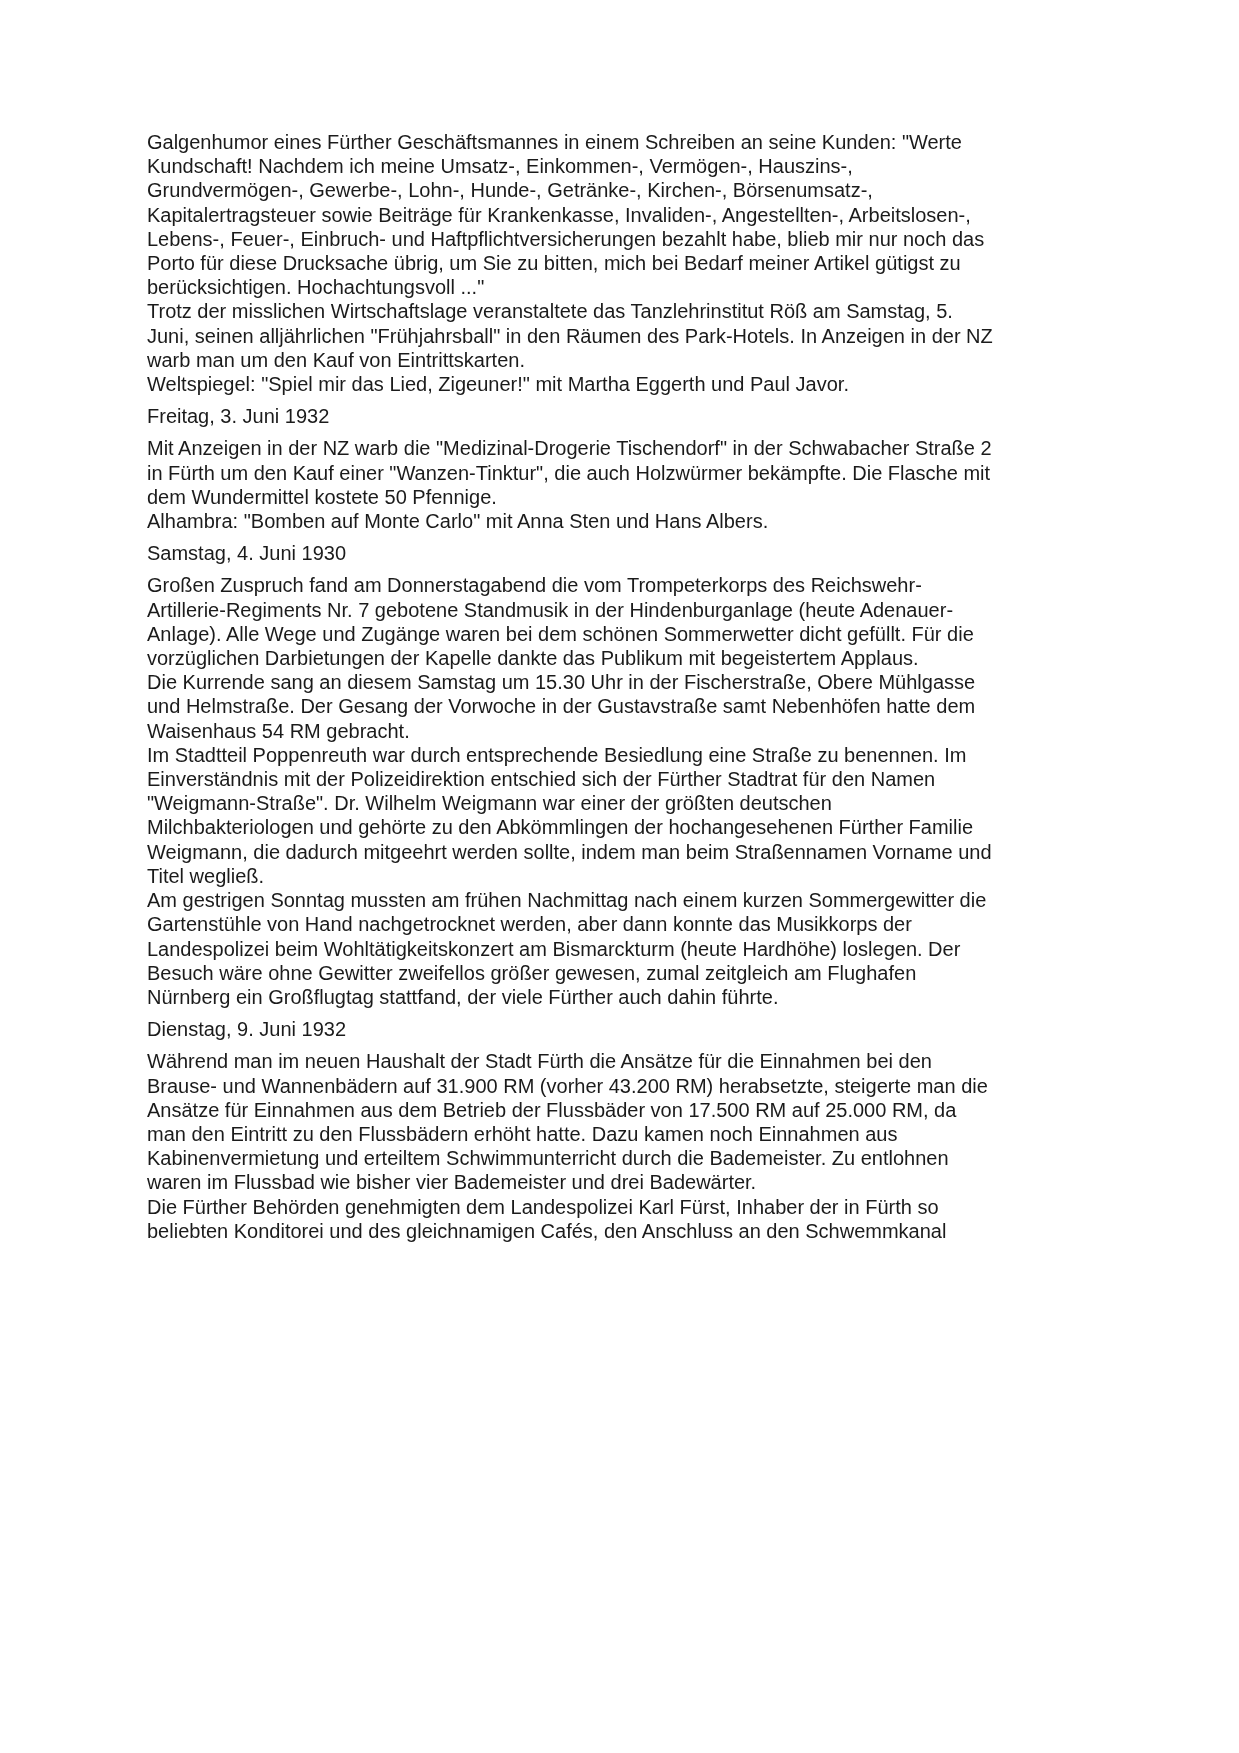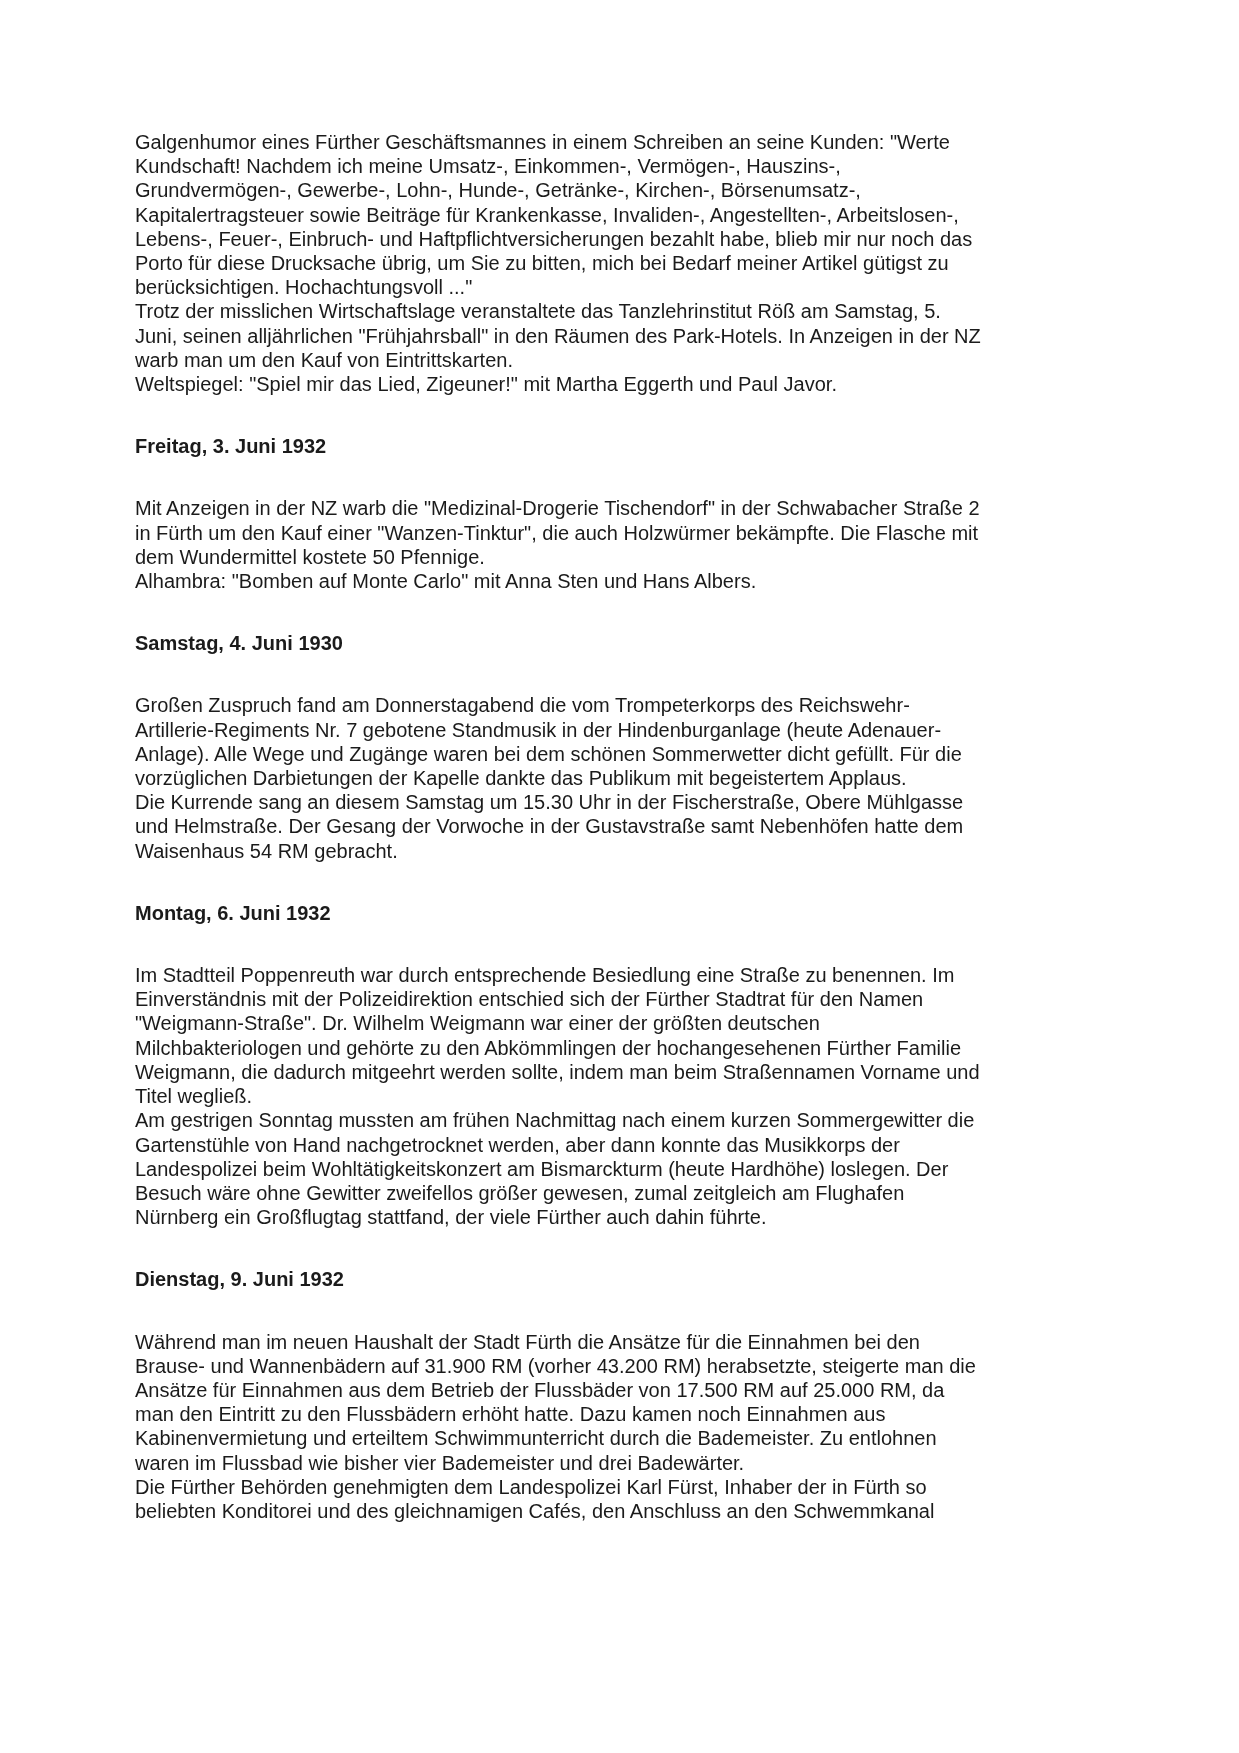--- a/index.html
+++ b/index.html
@@ -10,35 +10,35 @@
     width: 1239px;
     height: 1753px;
     background: #ffffff;
     color: #1b1b1b;
     font-family: "Liberation Sans", "DejaVu Sans", sans-serif;
     position: relative;
     overflow: hidden;
   }
   .doc {
     position: absolute;
-    left: 135px;
+    left: 147px;
     top: 130px;
     width: 853px;
     font-size: 20px;
     line-height: 24.2px;
     text-align: left;
   }
   .doc p {
     margin: 0;
   }
   .doc h2 {
     font-size: 20px;
     line-height: 24.2px;
-    font-weight: bold;
-    margin: 38px 0;
+    font-weight: normal;
+    margin: 8px 0;
   }
   .section {
     margin: 0;
   }
 </style>
 </head>
 <body>
 
 <div class="doc">
 
@@ -54,21 +54,20 @@
     <p>Alhambra: "Bomben auf Monte Carlo" mit Anna Sten und Hans Albers.</p>
   </div>
 
   <div class="section">
     <h2>Samstag, 4. Juni 1930</h2>
     <p>Großen Zuspruch fand am Donnerstagabend die vom Trompeterkorps des Reichswehr-Artillerie-Regiments Nr. 7 gebotene Standmusik in der Hindenburganlage (heute Adenauer-Anlage). Alle Wege und Zugänge waren bei dem schönen Sommerwetter dicht gefüllt. Für die vorzüglichen Darbietungen der Kapelle dankte das Publikum mit begeistertem Applaus.</p>
     <p>Die Kurrende sang an diesem Samstag um 15.30 Uhr in der Fischerstraße, Obere Mühlgasse und Helmstraße. Der Gesang der Vorwoche in der Gustavstraße samt Nebenhöfen hatte dem Waisenhaus 54 RM gebracht.</p>
   </div>
 
   <div class="section">
-    <h2>Montag, 6. Juni 1932</h2>
     <p>Im Stadtteil Poppenreuth war durch entsprechende Besiedlung eine Straße zu benennen. Im Einverständnis mit der Polizeidirektion entschied sich der Fürther Stadtrat für den Namen "Weigmann-Straße". Dr. Wilhelm Weigmann war einer der größten deutschen Milchbakteriologen und gehörte zu den Abkömmlingen der hochangesehenen Fürther Familie Weigmann, die dadurch mitgeehrt werden sollte, indem man beim Straßennamen Vorname und Titel wegließ.</p>
     <p>Am gestrigen Sonntag mussten am frühen Nachmittag nach einem kurzen Sommergewitter die Gartenstühle von Hand nachgetrocknet werden, aber dann konnte das Musikkorps der Landespolizei beim Wohltätigkeitskonzert am Bismarckturm (heute Hardhöhe) loslegen. Der Besuch wäre ohne Gewitter zweifellos größer gewesen, zumal zeitgleich am Flughafen Nürnberg ein Großflugtag stattfand, der viele Fürther auch dahin führte.</p>
   </div>
 
   <div class="section">
     <h2>Dienstag, 9. Juni 1932</h2>
     <p>Während man im neuen Haushalt der Stadt Fürth die Ansätze für die Einnahmen bei den Brause- und Wannenbädern auf 31.900 RM (vorher 43.200 RM) herabsetzte, steigerte man die Ansätze für Einnahmen aus dem Betrieb der Flussbäder von 17.500 RM auf 25.000 RM, da man den Eintritt zu den Flussbädern erhöht hatte. Dazu kamen noch Einnahmen aus Kabinenvermietung und erteiltem Schwimmunterricht durch die Bademeister. Zu entlohnen waren im Flussbad wie bisher vier Bademeister und drei Badewärter.</p>
     <p>Die Fürther Behörden genehmigten dem Landespolizei Karl Fürst, Inhaber der in Fürth so beliebten Konditorei und des gleichnamigen Cafés, den Anschluss an den Schwemmkanal</p>
   </div>
 

